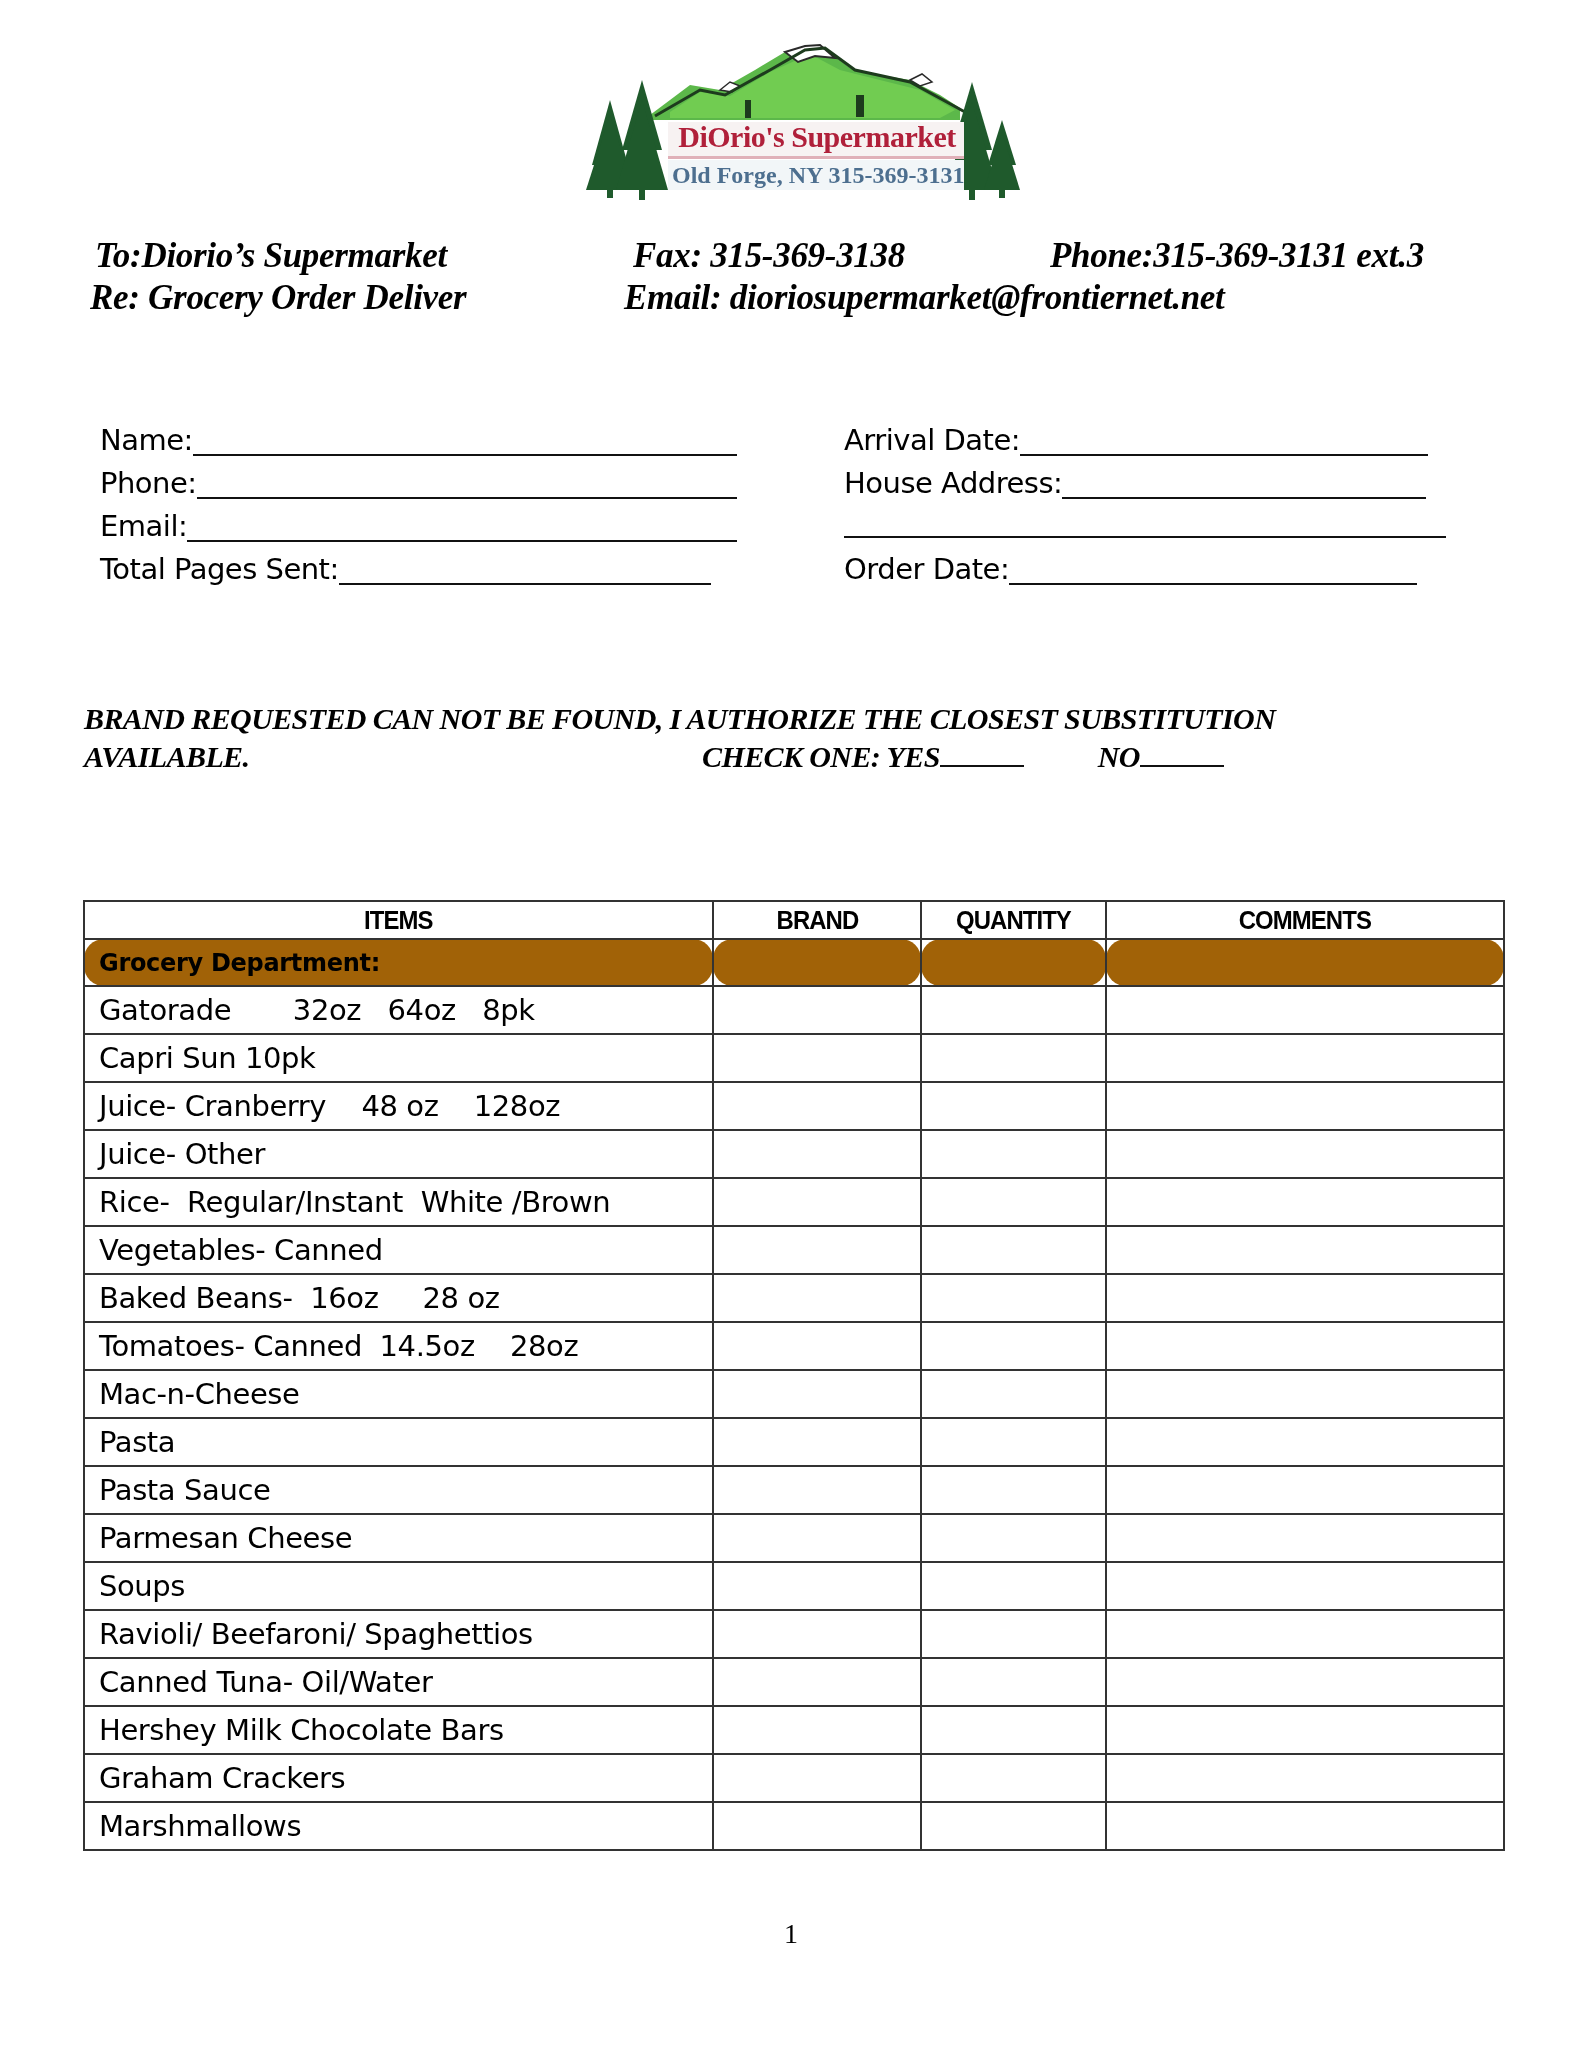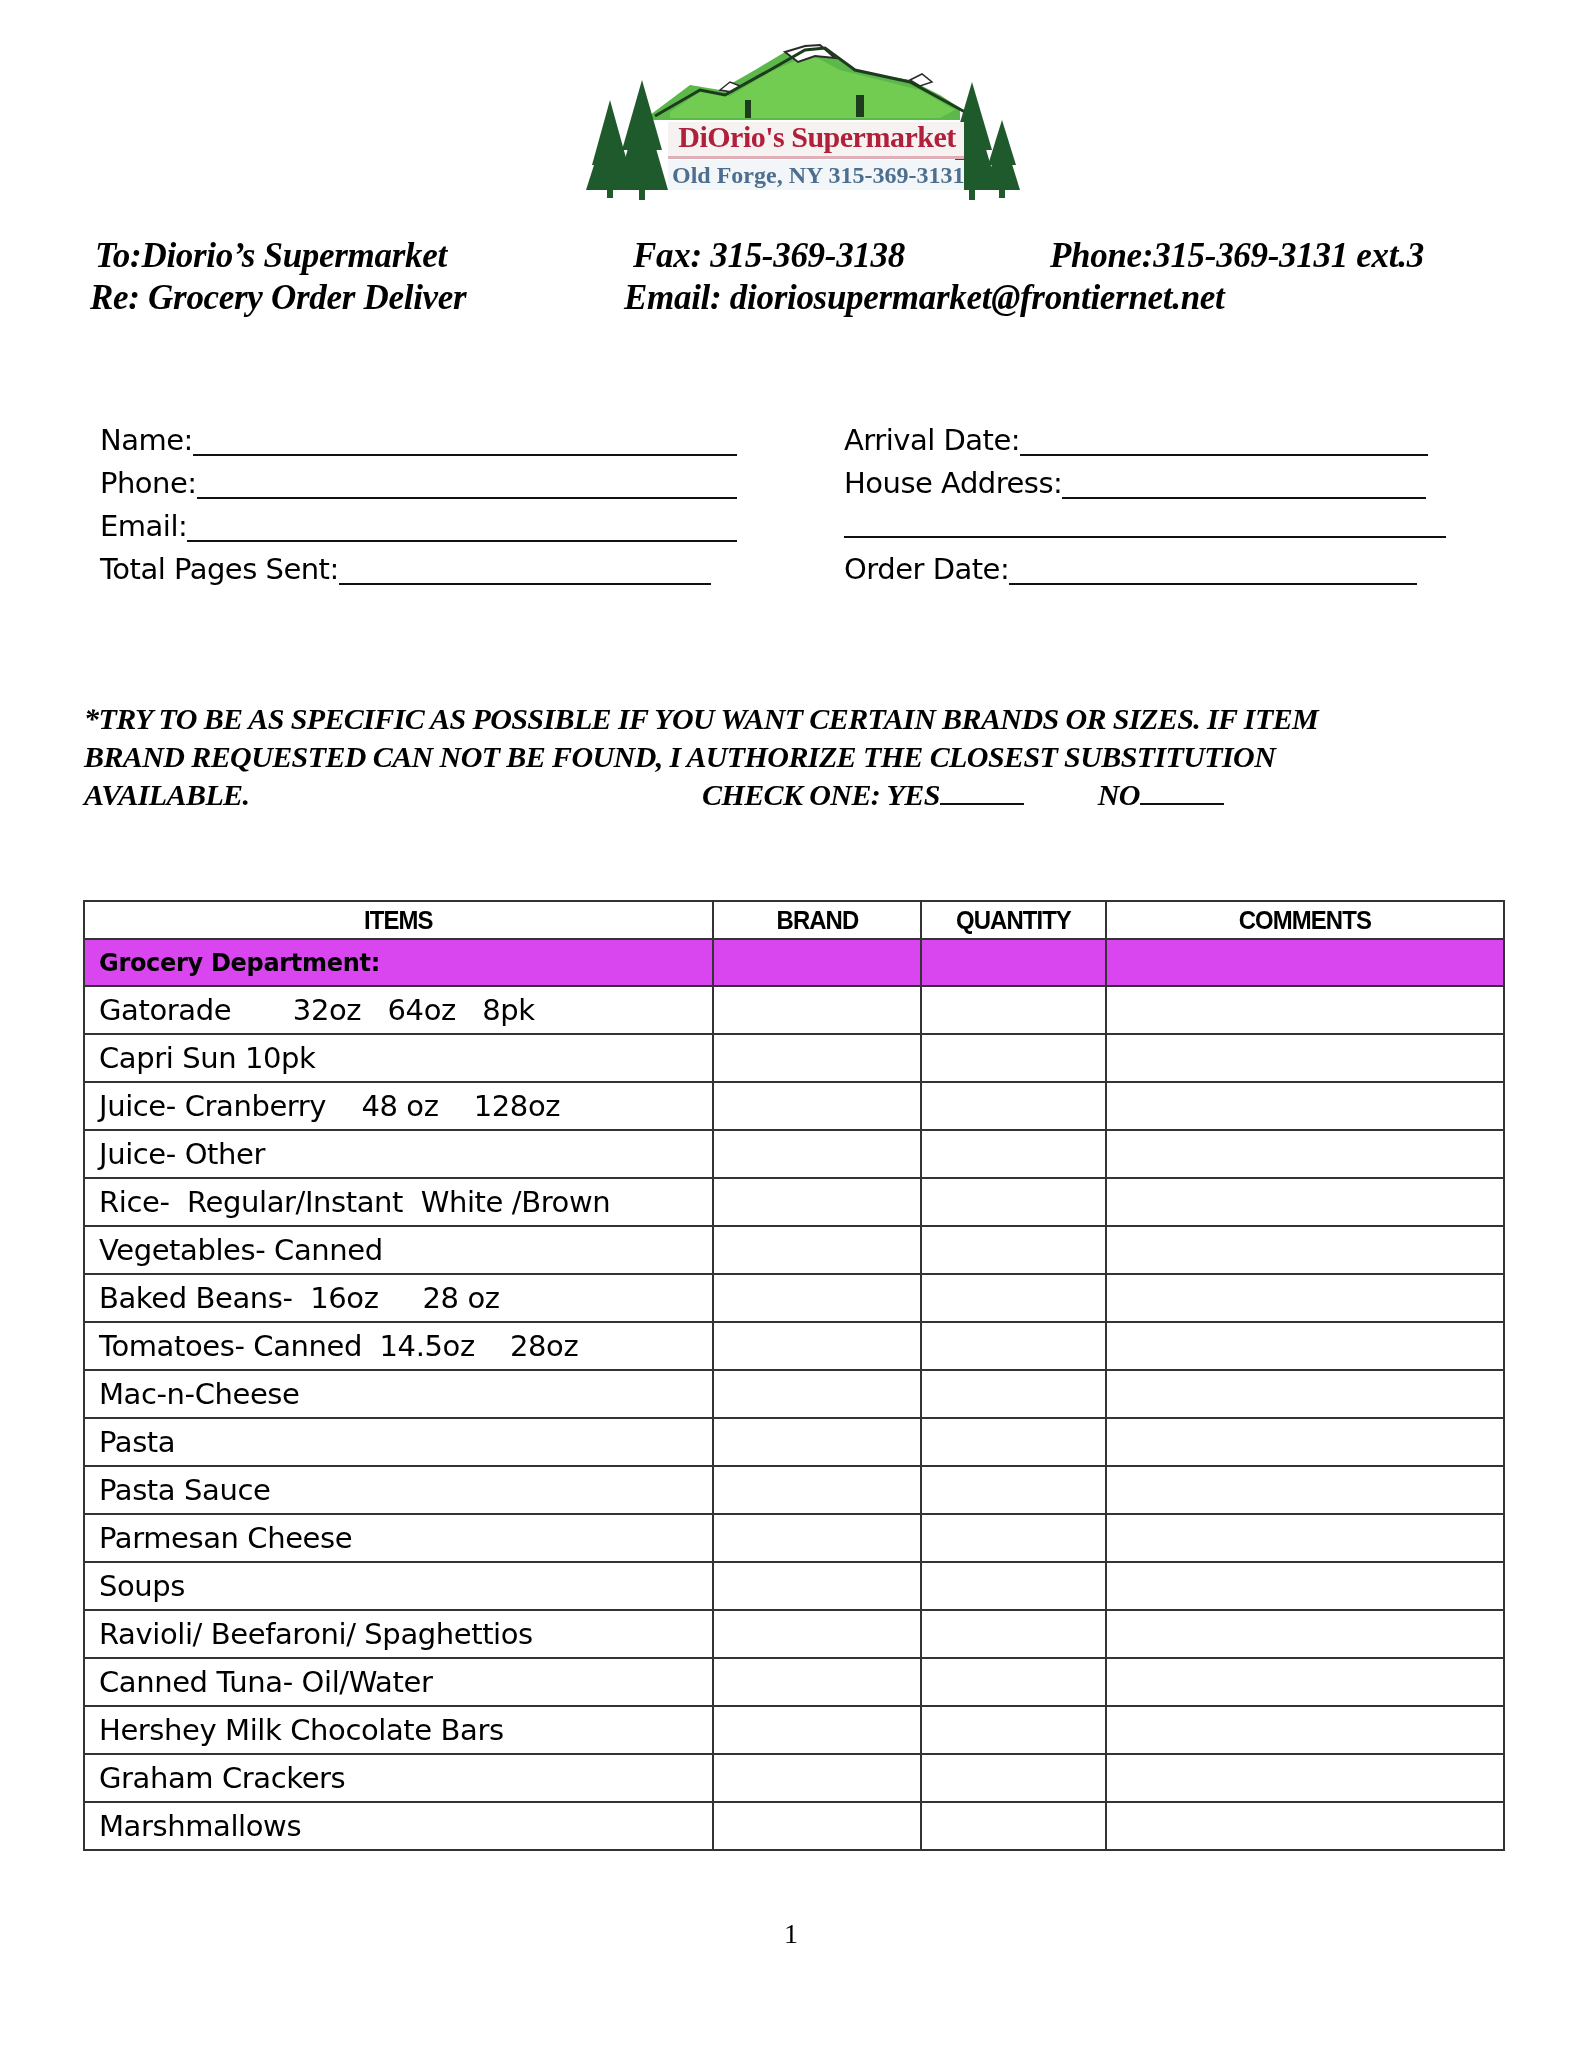--- a/index.html
+++ b/index.html
@@ -97,22 +97,23 @@
       letter-spacing: -1px;
       text-align: center;
       vertical-align: middle;
       transform-origin: center;
     }
     .order-table th span {
       display: inline-block;
       transform: scaleX(0.92);
     }
     .dept-row td {
-      background: #d946ef;
+      background: #a16207;
       height: 45px;
+      border-radius: 20px;
     }
     .dept-row .dept-label {
       font-family: "DejaVu Sans", sans-serif;
       font-weight: bold;
       font-size: 24px;
       padding-left: 14px;
       vertical-align: middle;
       letter-spacing: -0.3px;
     }
     .item-row td { height: 46px; }
@@ -211,21 +212,20 @@
 </div>
 <div class="field" style="left:844px;top:506px;">
   <span class="blank" style="width:602px;"></span>
 </div>
 <div class="field" style="left:844px;top:549px;">
   <span class="lbl">Order Date:</span>
   <span class="blank" style="width:408px;"></span>
 </div>
 
 <div class="instr">
-  <span class="line">*TRY TO BE AS SPECIFIC AS POSSIBLE IF YOU WANT CERTAIN BRANDS OR SIZES.  IF ITEM</span>
   <span class="line">BRAND REQUESTED CAN NOT BE FOUND, I AUTHORIZE THE CLOSEST SUBSTITUTION</span>
   <span class="line" style="position:relative;">
     <span>AVAILABLE.</span>
     <span class="check-wrap">
       <span>CHECK ONE:  YES</span><span class="check-blank"></span><span class="no-label">NO</span><span class="check-blank"></span>
     </span>
   </span>
 </div>
 
 <table class="order-table">

